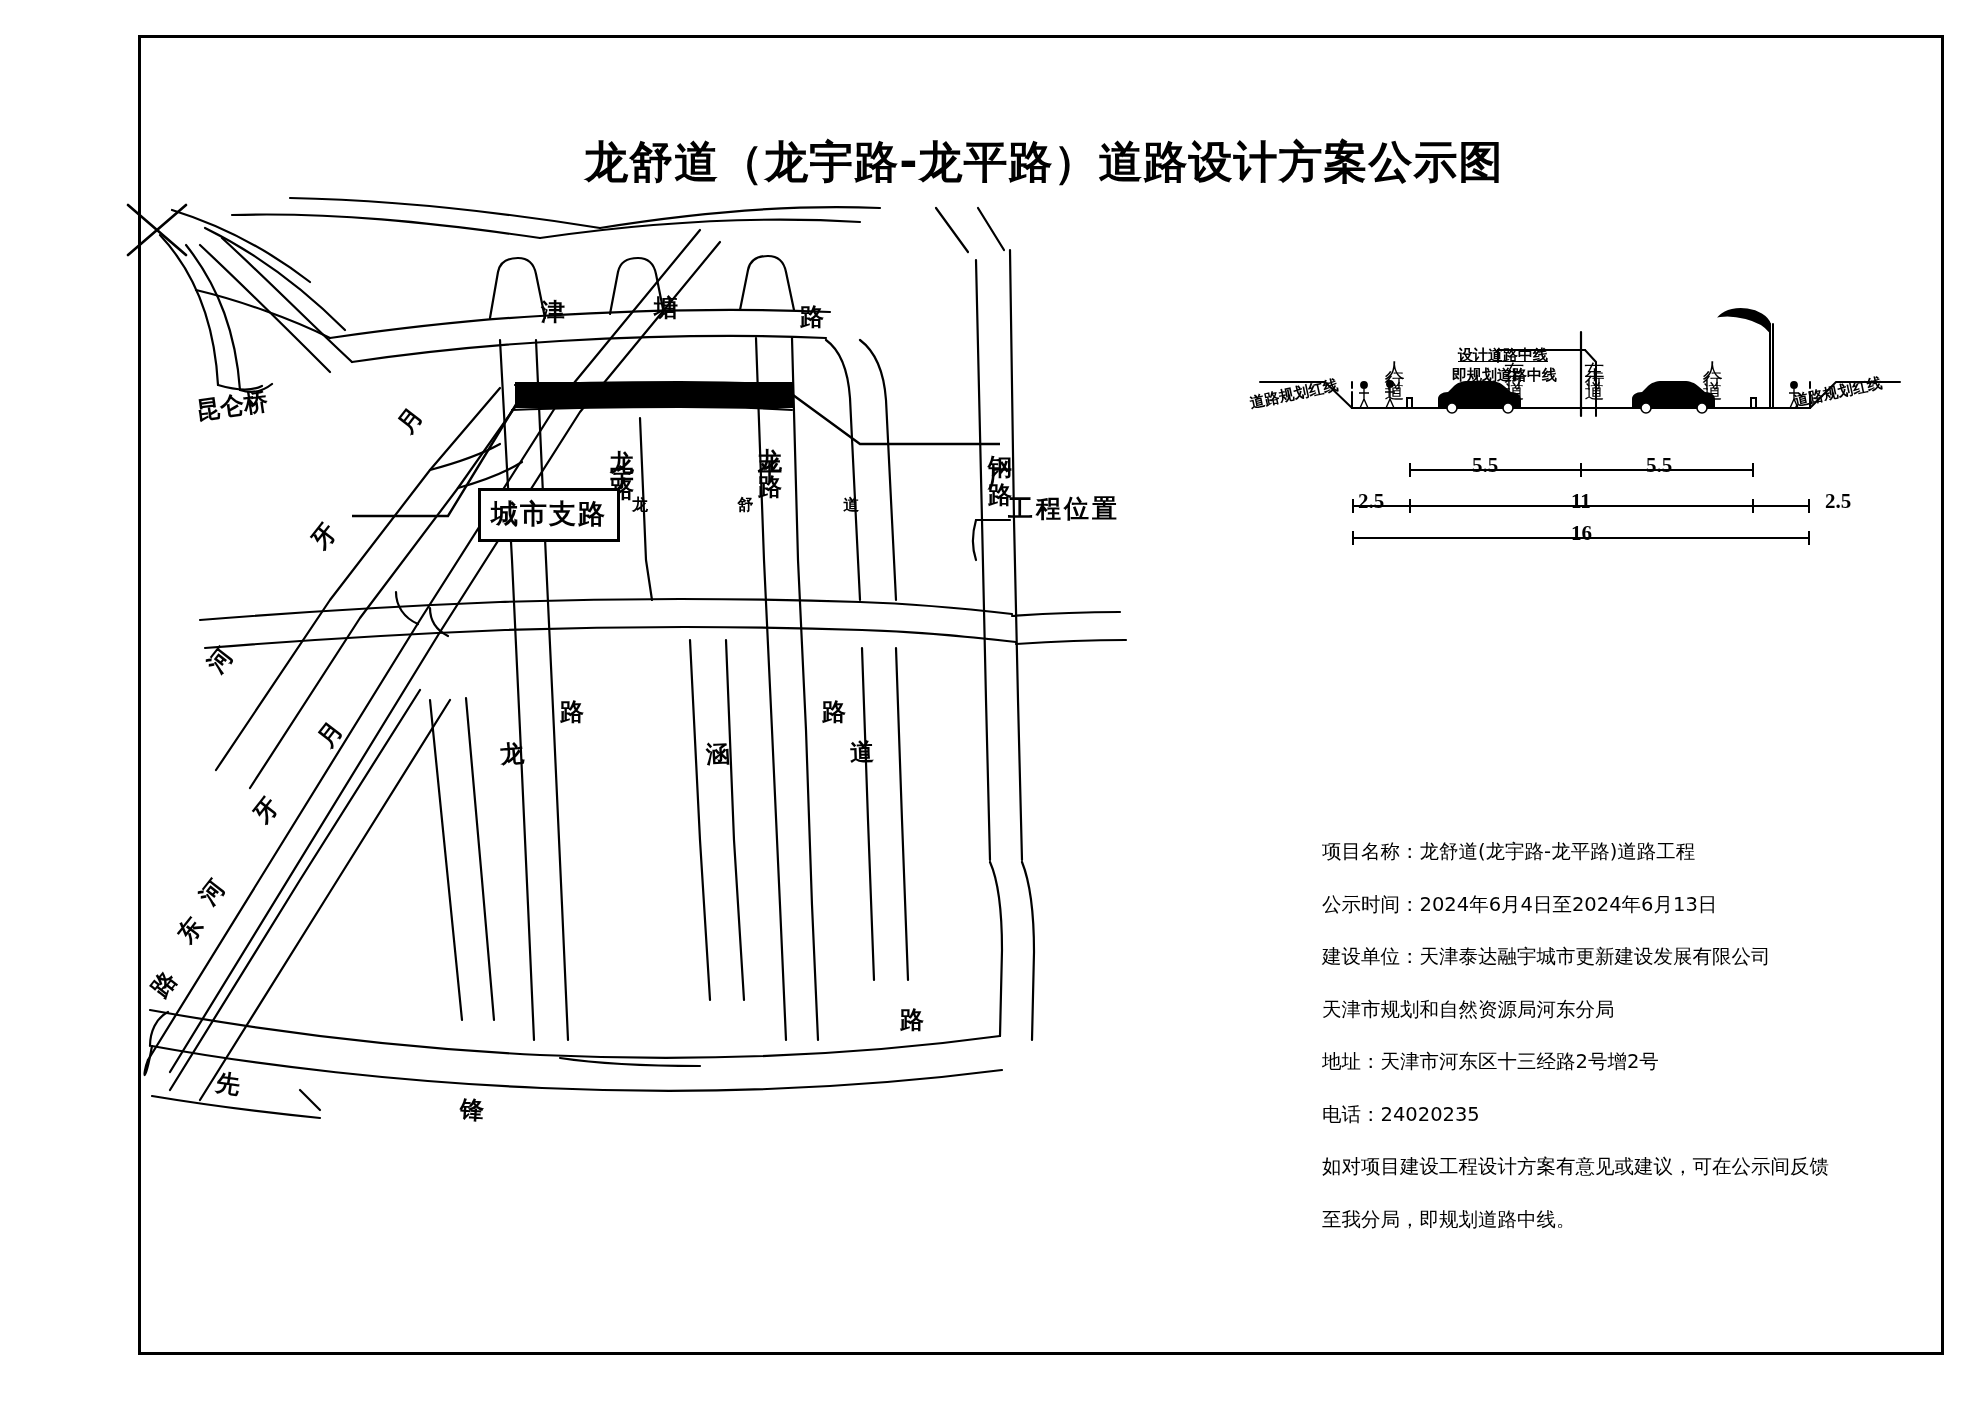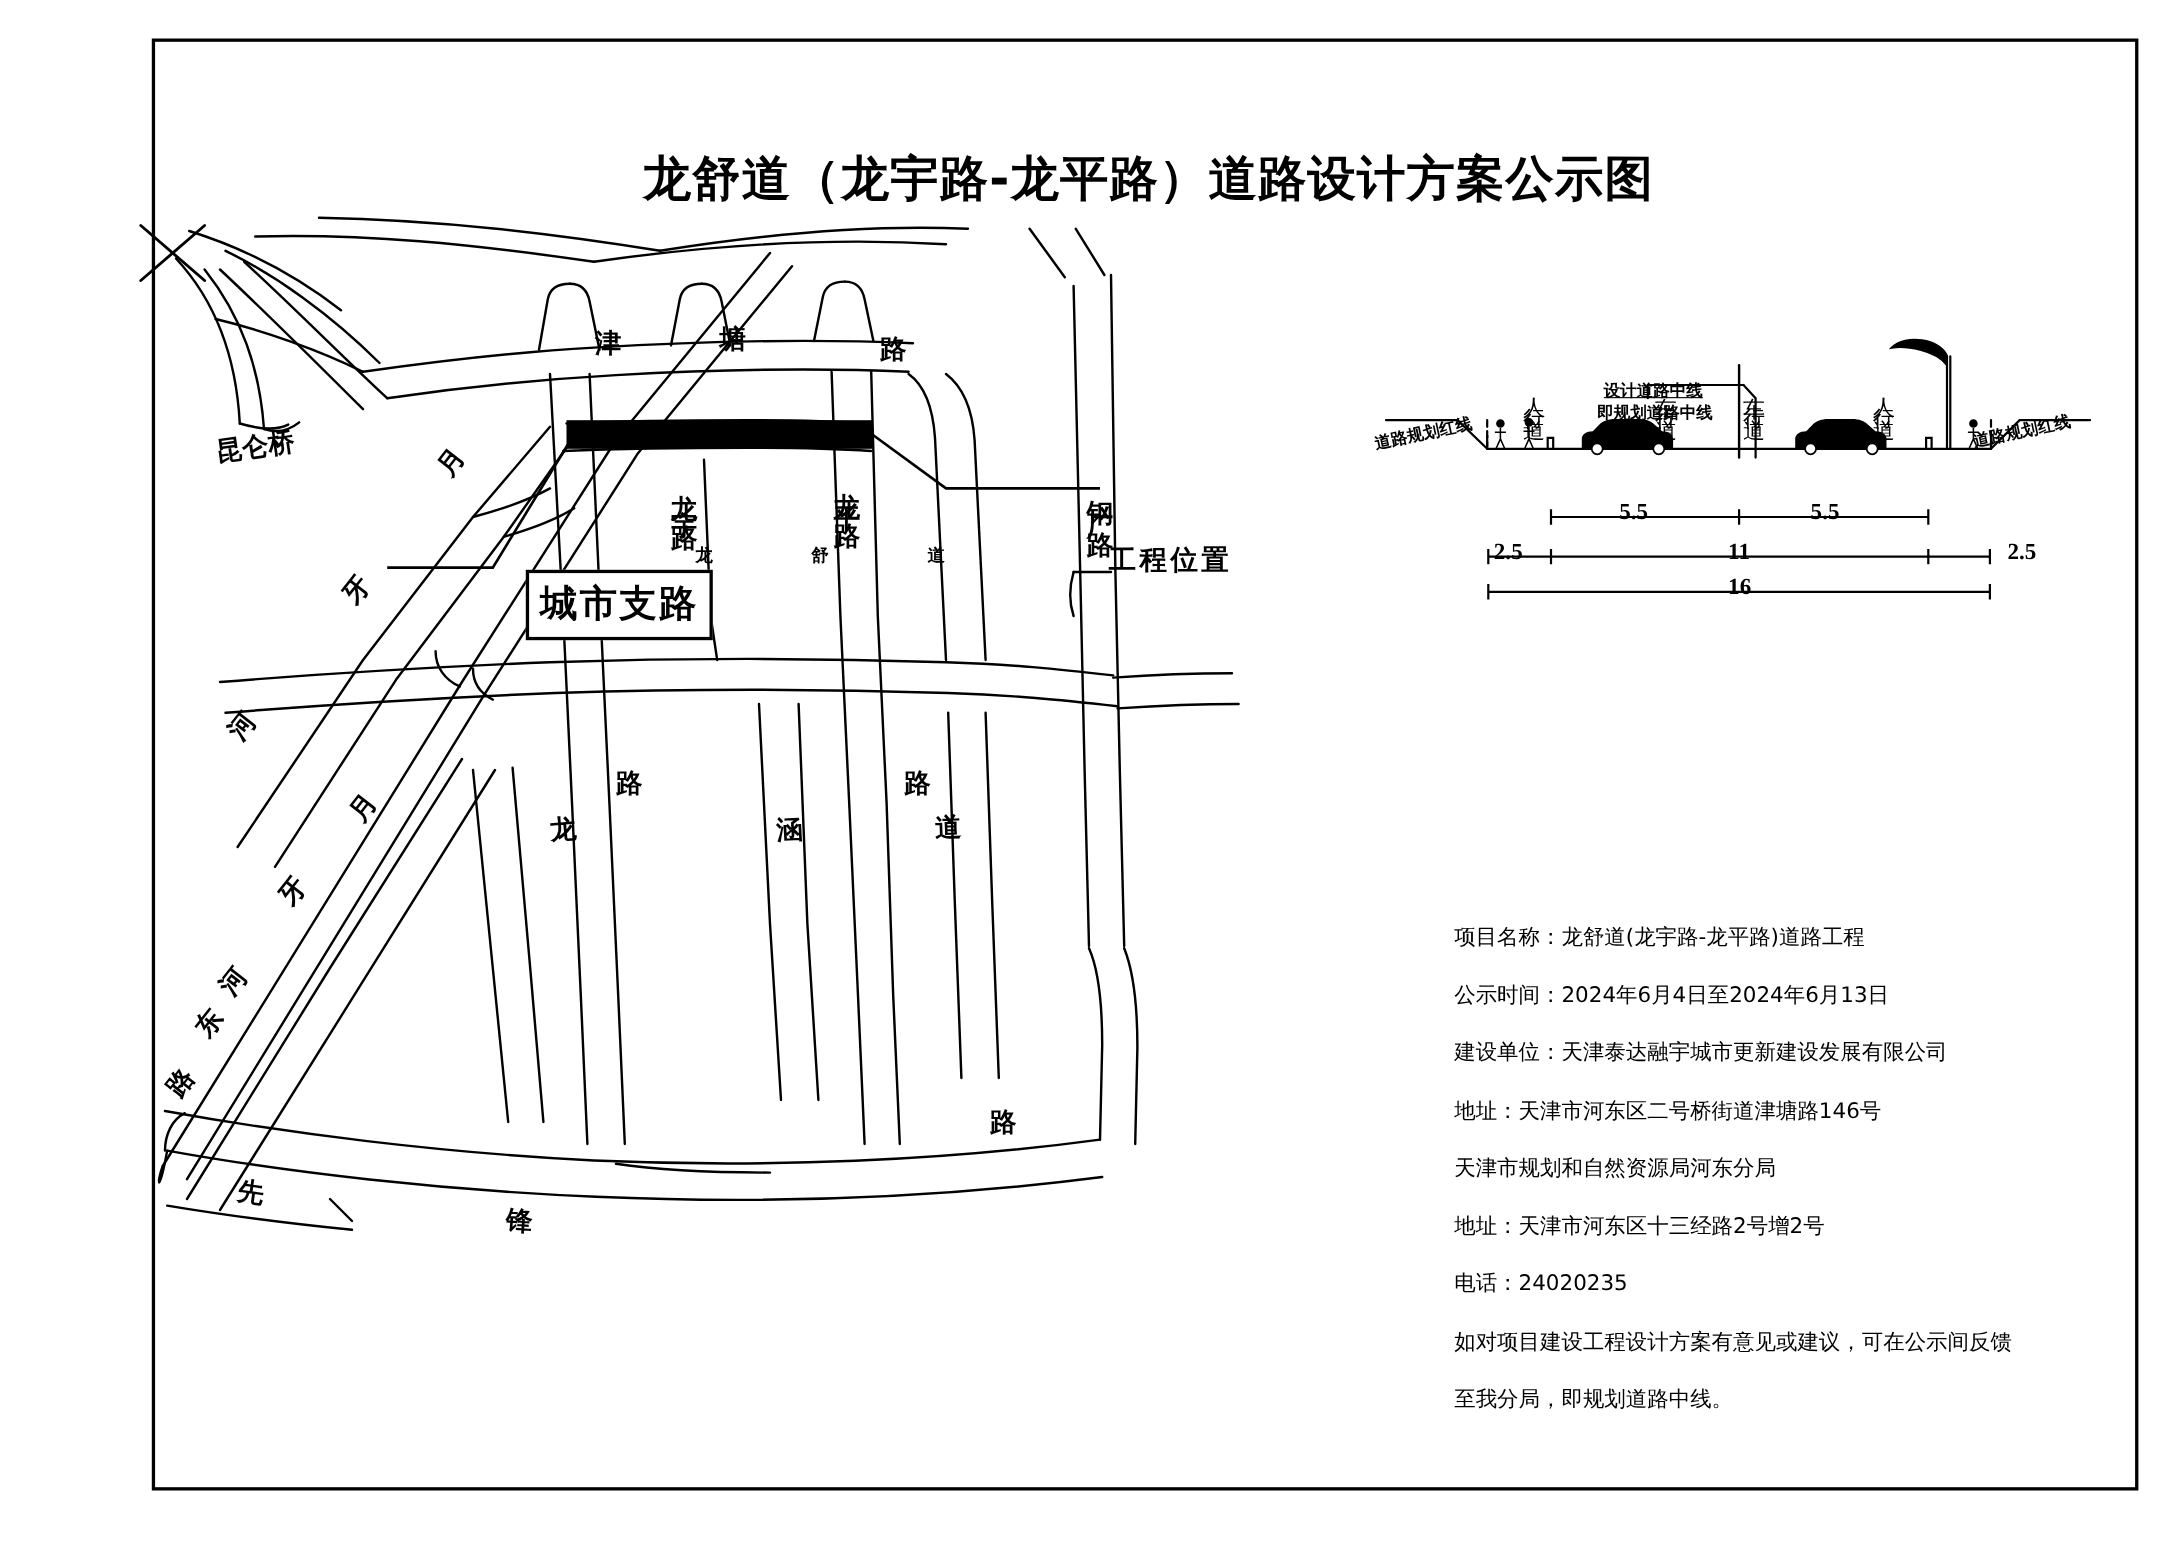--- a/index.html
+++ b/index.html
@@ -71,26 +71,25 @@
     letter-spacing: 42px;
   }
   .rot-lbl {
     font-size: 24px;
     font-weight: bold;
   }
   .boxed {
     position: absolute;
     border: 3px solid #000;
     padding: 5px 10px 7px 10px;
-    font-size: 34px;
+    font-size: 27px;
     font-weight: bold;
     letter-spacing: 2px;
     background: #fff;
     font-family: "DejaVu Sans", "Liberation Sans", sans-serif;
-    margin-top: 30px;
   }
   .callout {
     position: absolute;
     font-size: 25px;
     font-weight: bold;
     letter-spacing: 3px;
     font-family: "DejaVu Sans", "Liberation Sans", sans-serif;
   }
   
   .xsec-svg { left: 1240px; top: 300px; }
@@ -375,21 +374,20 @@
   <div class="dim-num" style="left:1646px; top:453px;">5.5</div>
   <div class="dim-num" style="left:1358px; top:489px;">2.5</div>
   <div class="dim-num" style="left:1571px; top:489px;">11</div>
   <div class="dim-num" style="left:1825px; top:489px;">2.5</div>
   <div class="dim-num" style="left:1571px; top:521px;">16</div>
 
   <div class="info">
     <div>项目名称：龙舒道(龙宇路-龙平路)道路工程</div>
     <div>公示时间：2024年6月4日至2024年6月13日</div>
     <div>建设单位：天津泰达融宇城市更新建设发展有限公司</div>
-    <div>地址：天津市河东区二号桥街道津塘路146号</div>
     <div>天津市规划和自然资源局河东分局</div>
     <div>地址：天津市河东区十三经路2号增2号</div>
     <div>电话：24020235</div>
     <div>如对项目建设工程设计方案有意见或建议，可在公示间反馈</div>
     <div>至我分局，即规划道路中线。</div>
   </div>
 
 </div>
 
 </body></html>

